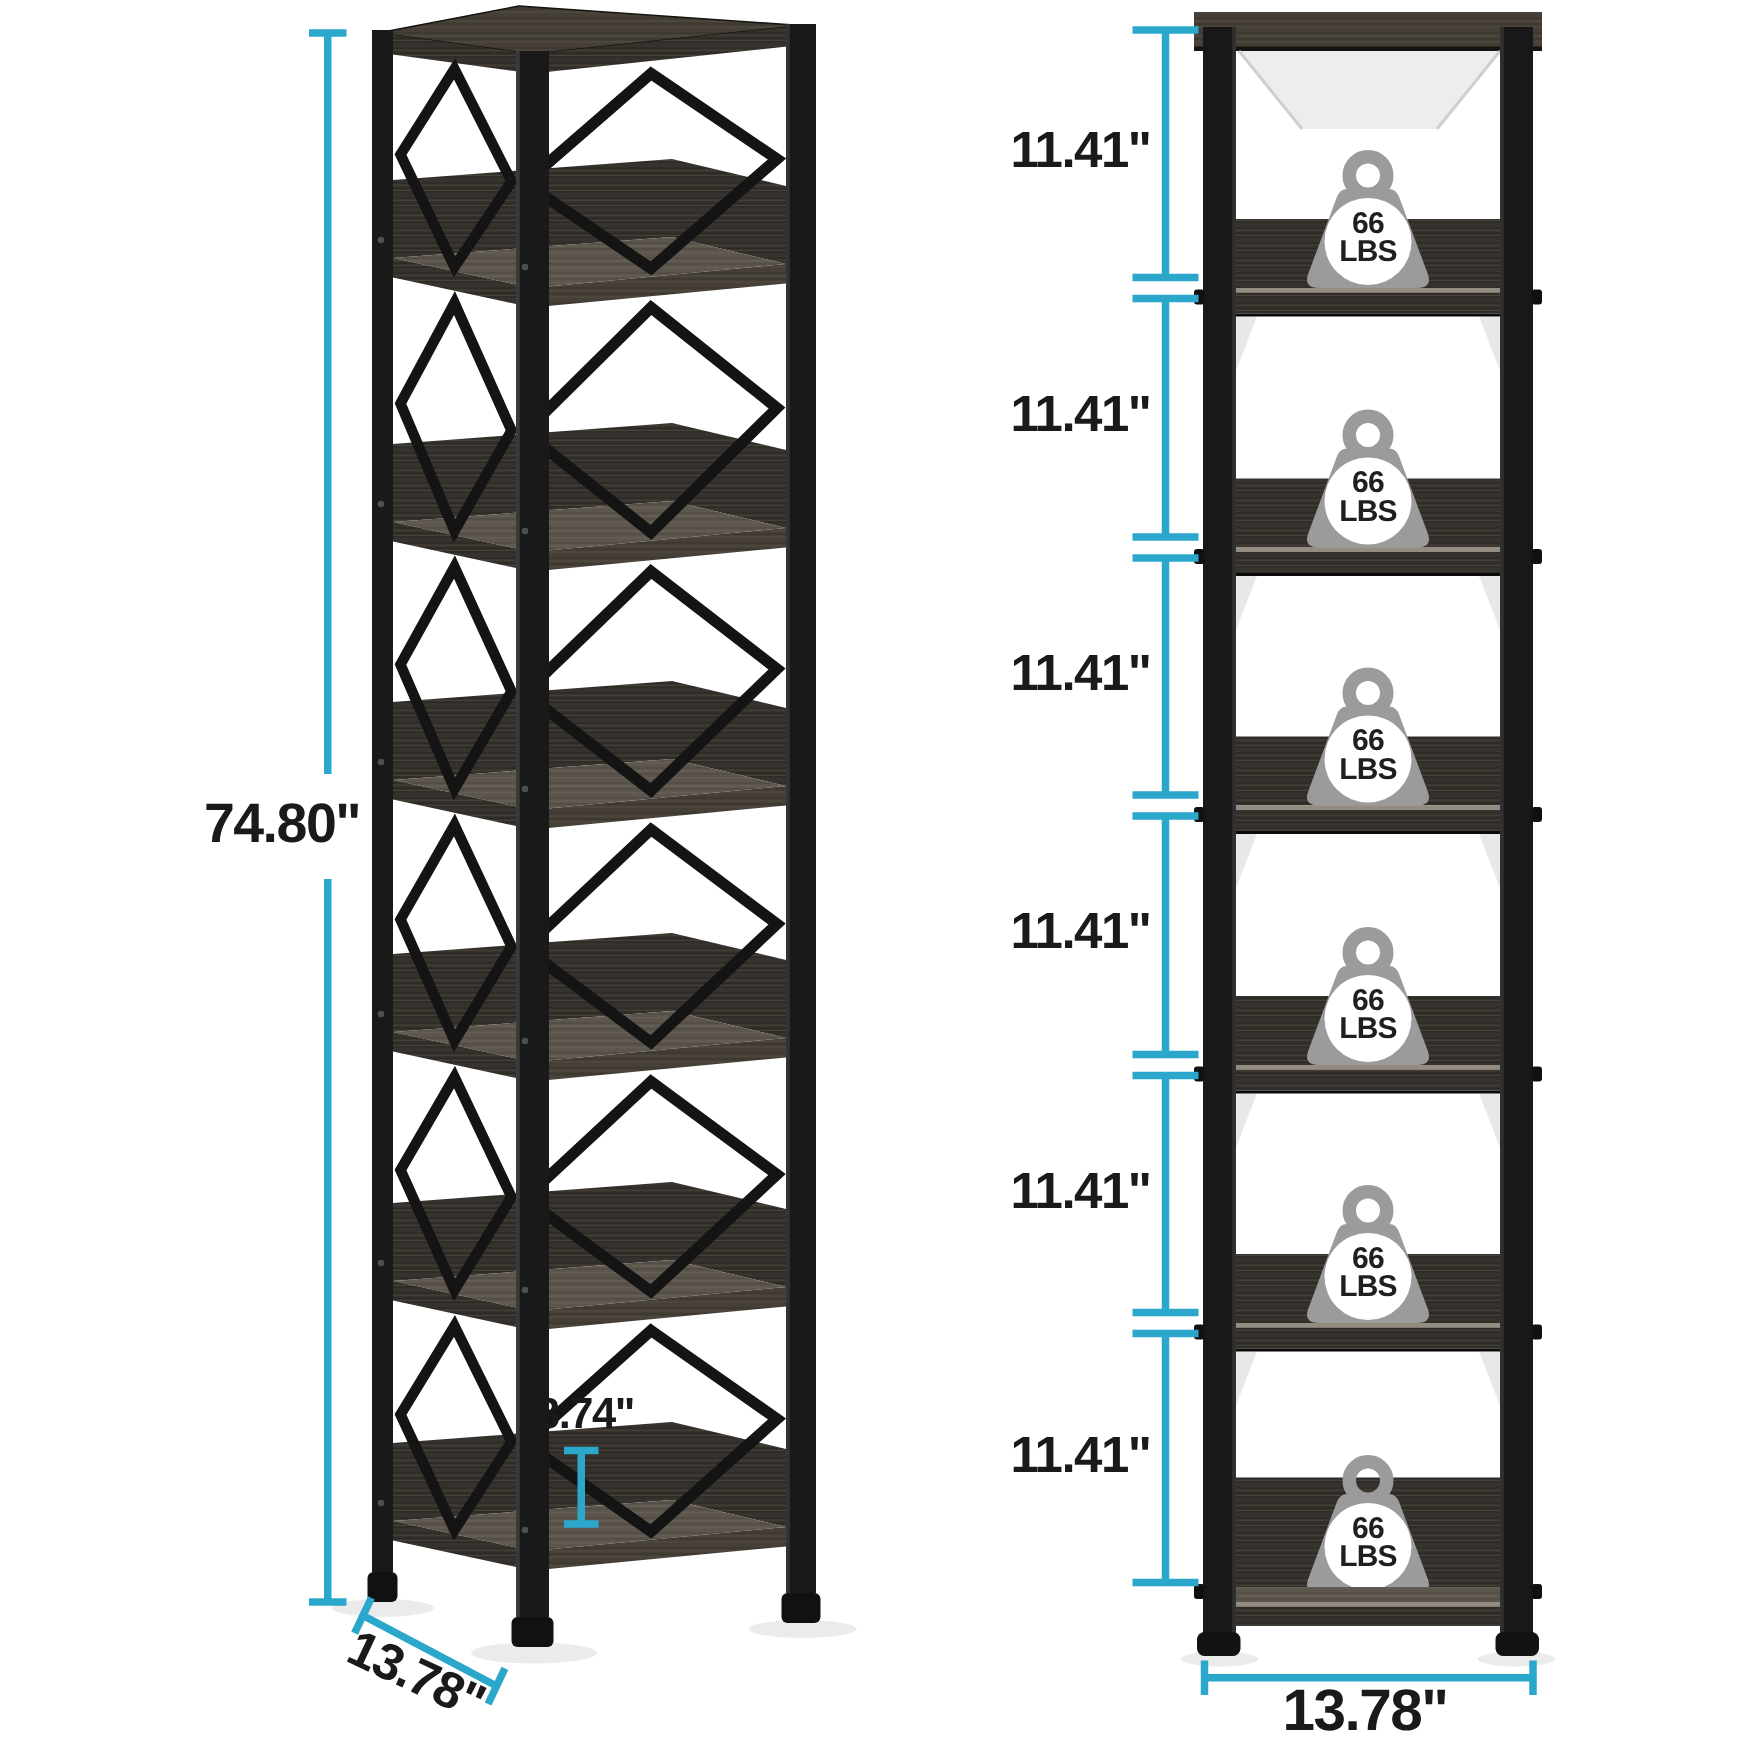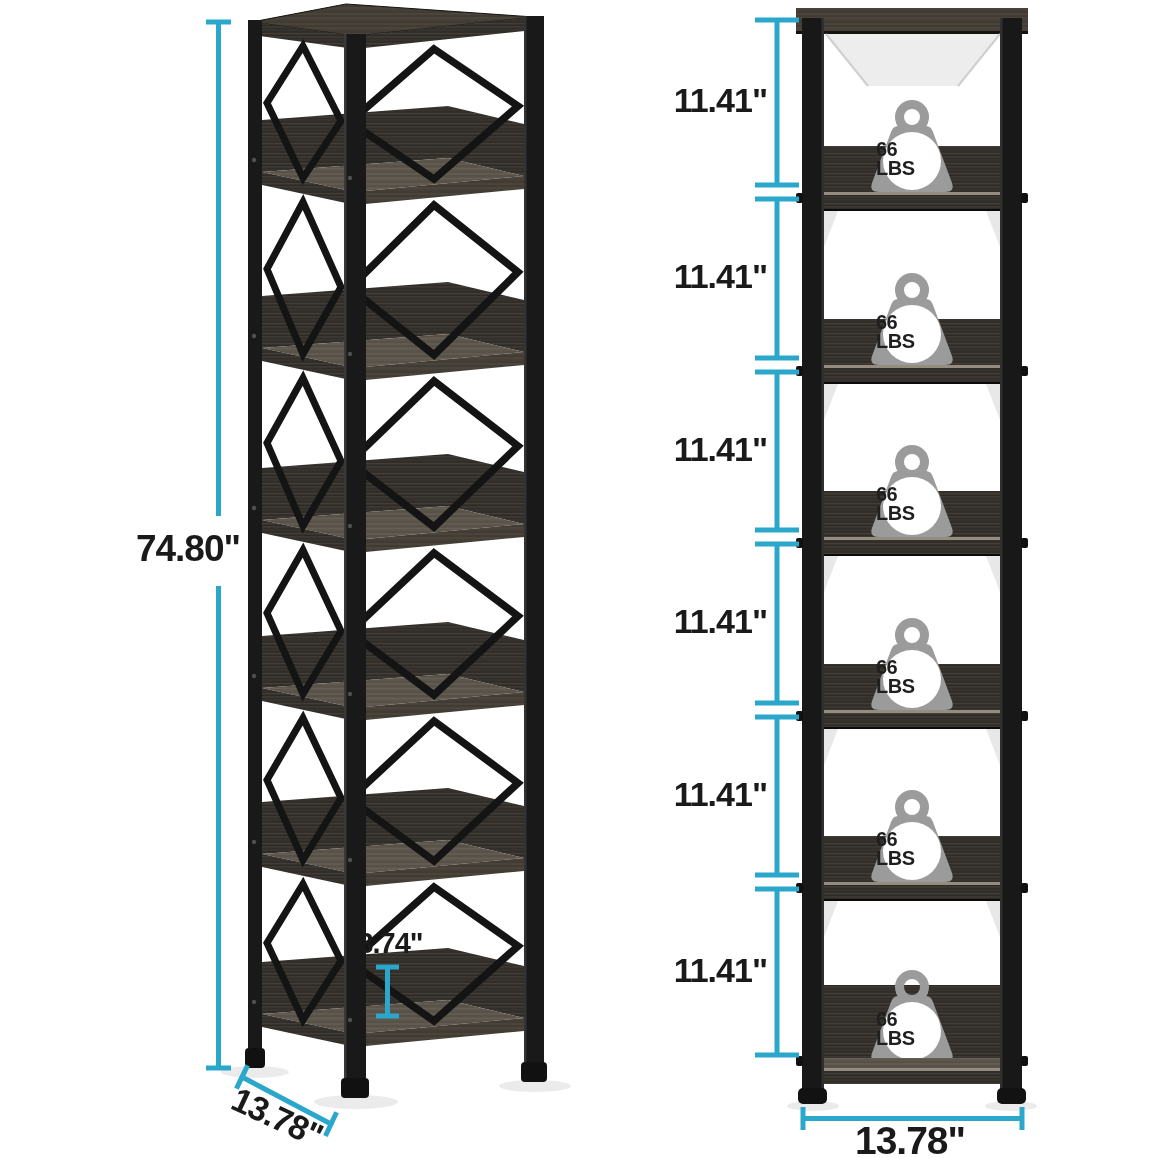--- a/index.html
+++ b/index.html
@@ -7,21 +7,21 @@
          font-family:"Liberation Sans",sans-serif;}
   #scene{position:absolute;left:0;top:0;}
   .dim{position:absolute;color:#1a1a1a;font-weight:700;letter-spacing:-1px;white-space:nowrap;}
   .h-label{left:128px;top:528px;width:120px;font-size:37px;text-align:center;}
   .c-label{left:342px;top:927px;width:96px;font-size:29px;text-align:center;}
   .d-label{left:211px;top:1098px;width:132px;font-size:34px;text-align:center;
            transform:rotate(25deg);}
   .s-label{left:651px;width:116px;font-size:34px;text-align:right;}
   .s0{top:81px;}.s1{top:257px;}.s2{top:430px;}.s3{top:602px;}.s4{top:775px;}.s5{top:951px;}
   .w-label{left:838px;top:1119px;width:144px;font-size:39px;text-align:center;}
-  .wtext{position:absolute;left:876px;width:72px;color:#1f1f1f;
+  .wtext{position:absolute;left:876px;width:72px;text-align:center;color:#1f1f1f;
          font-weight:700;font-size:20px;line-height:19px;letter-spacing:-0.5px;}
   .wt0{top:140px;}.wt1{top:313px;}.wt2{top:485px;}.wt3{top:658px;}.wt4{top:830px;}.wt5{top:1010px;}
   .wtext span{display:block;}
 </style>
 </head>
 <body>
 
 <div id="stage">
 
 <svg id="scene" width="1158" height="1158" viewBox="0 0 1158 1158">

